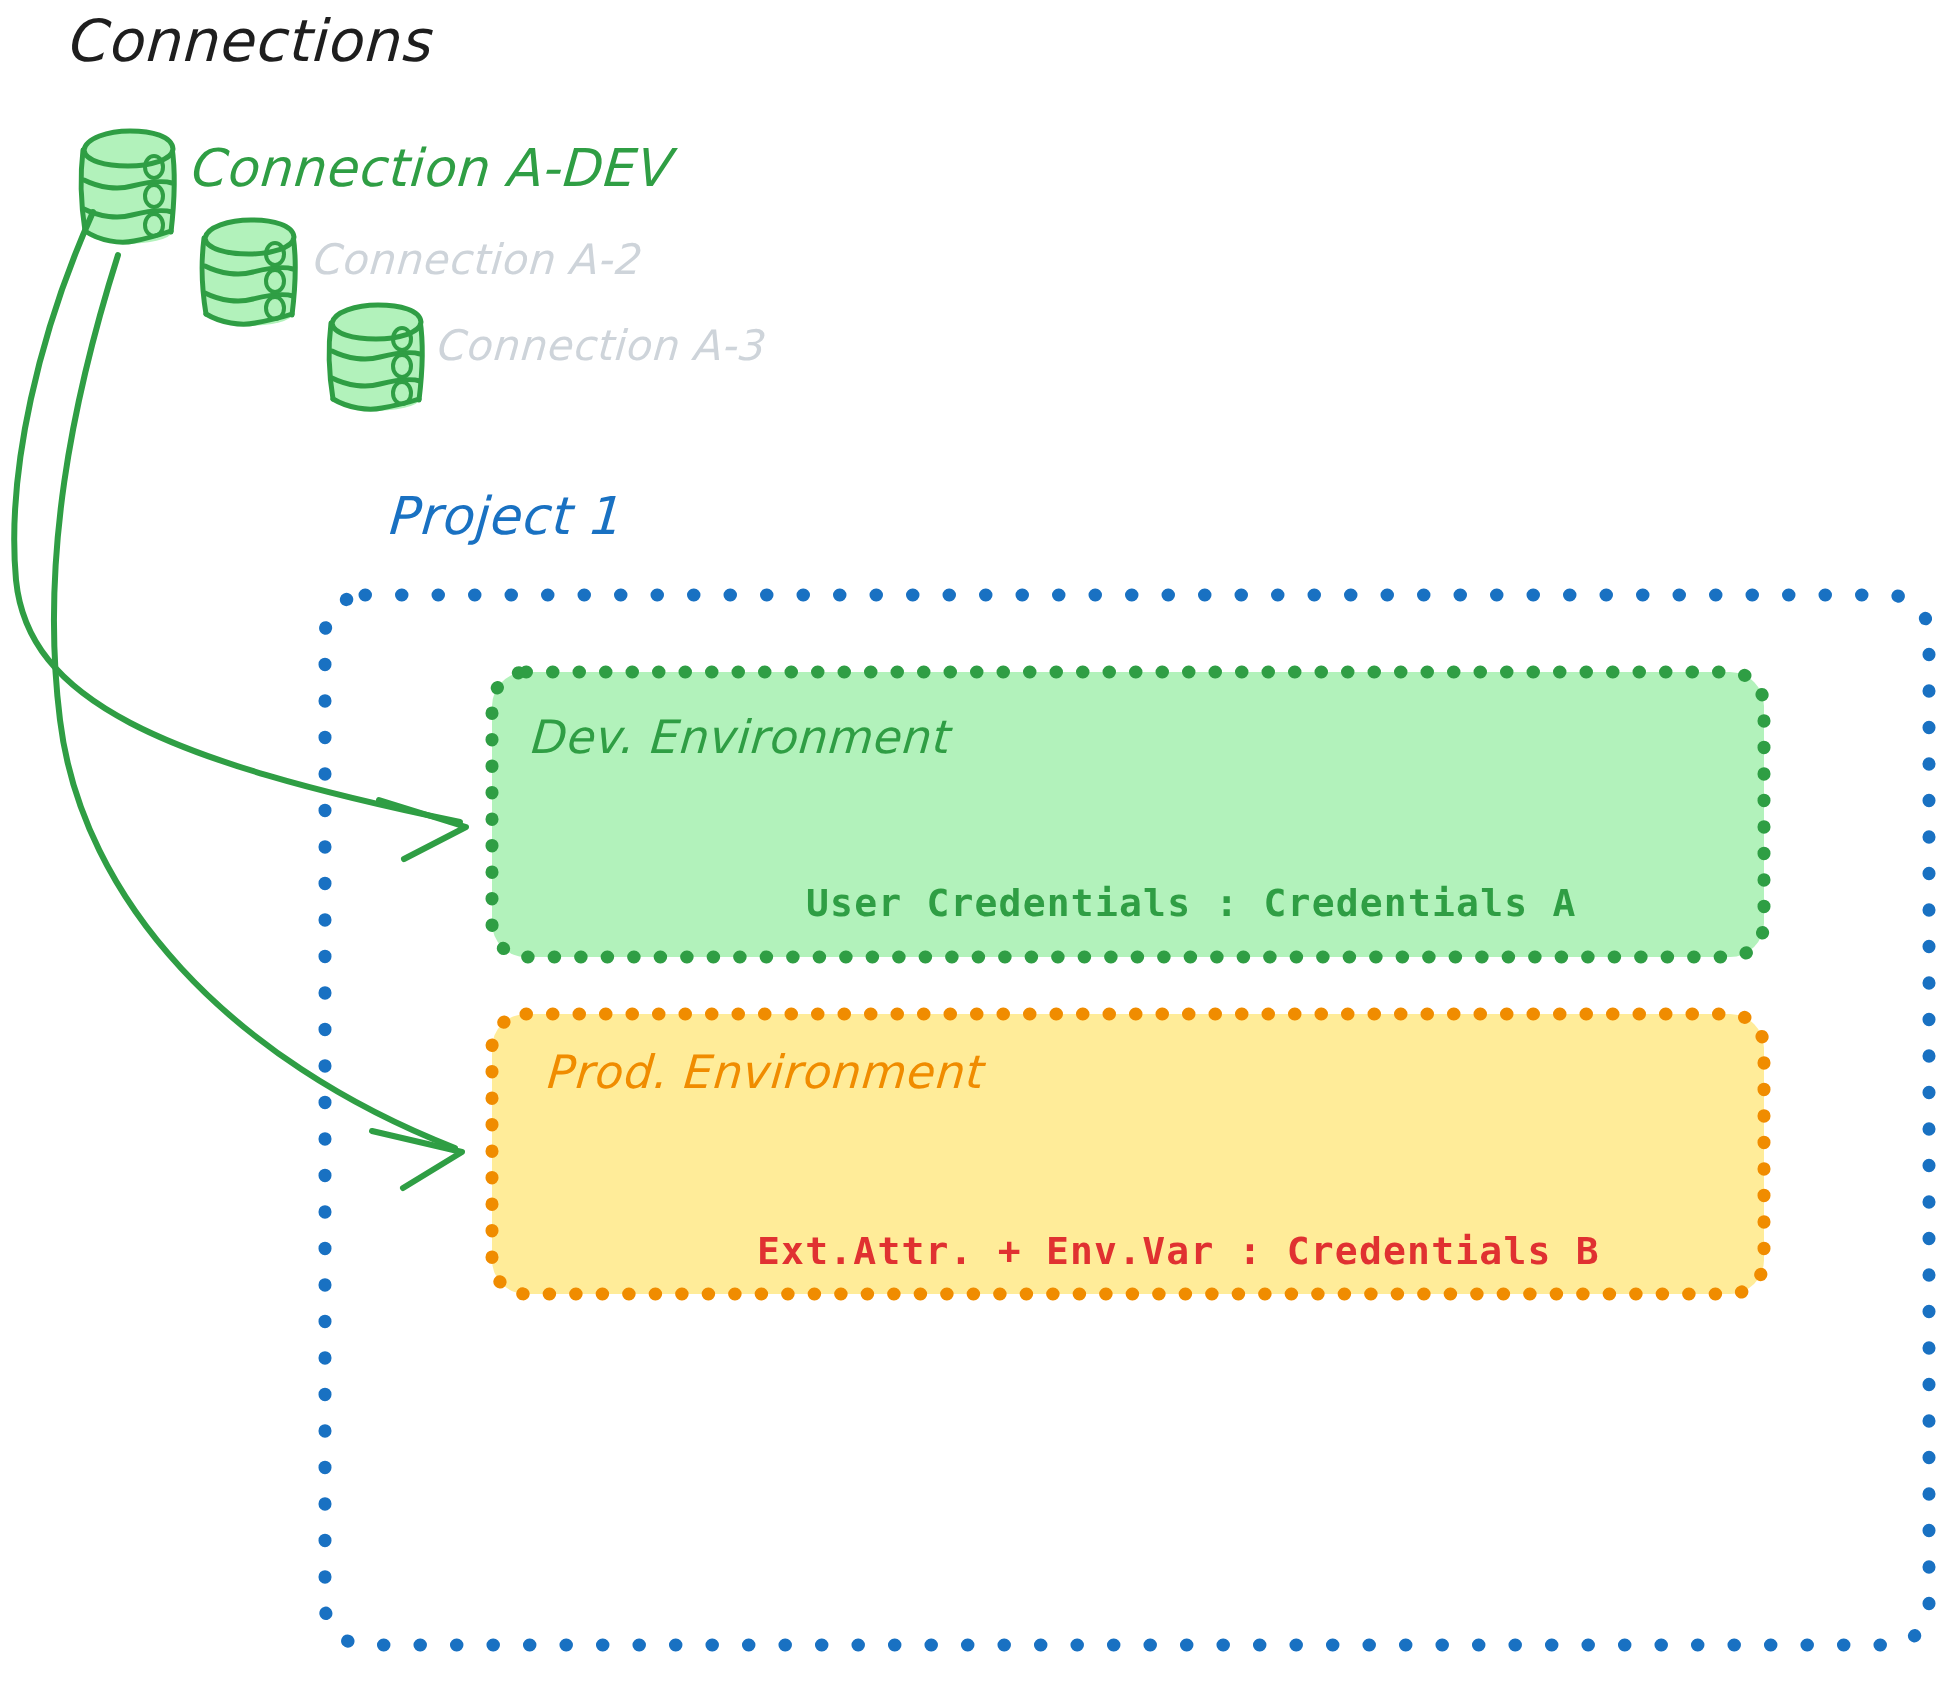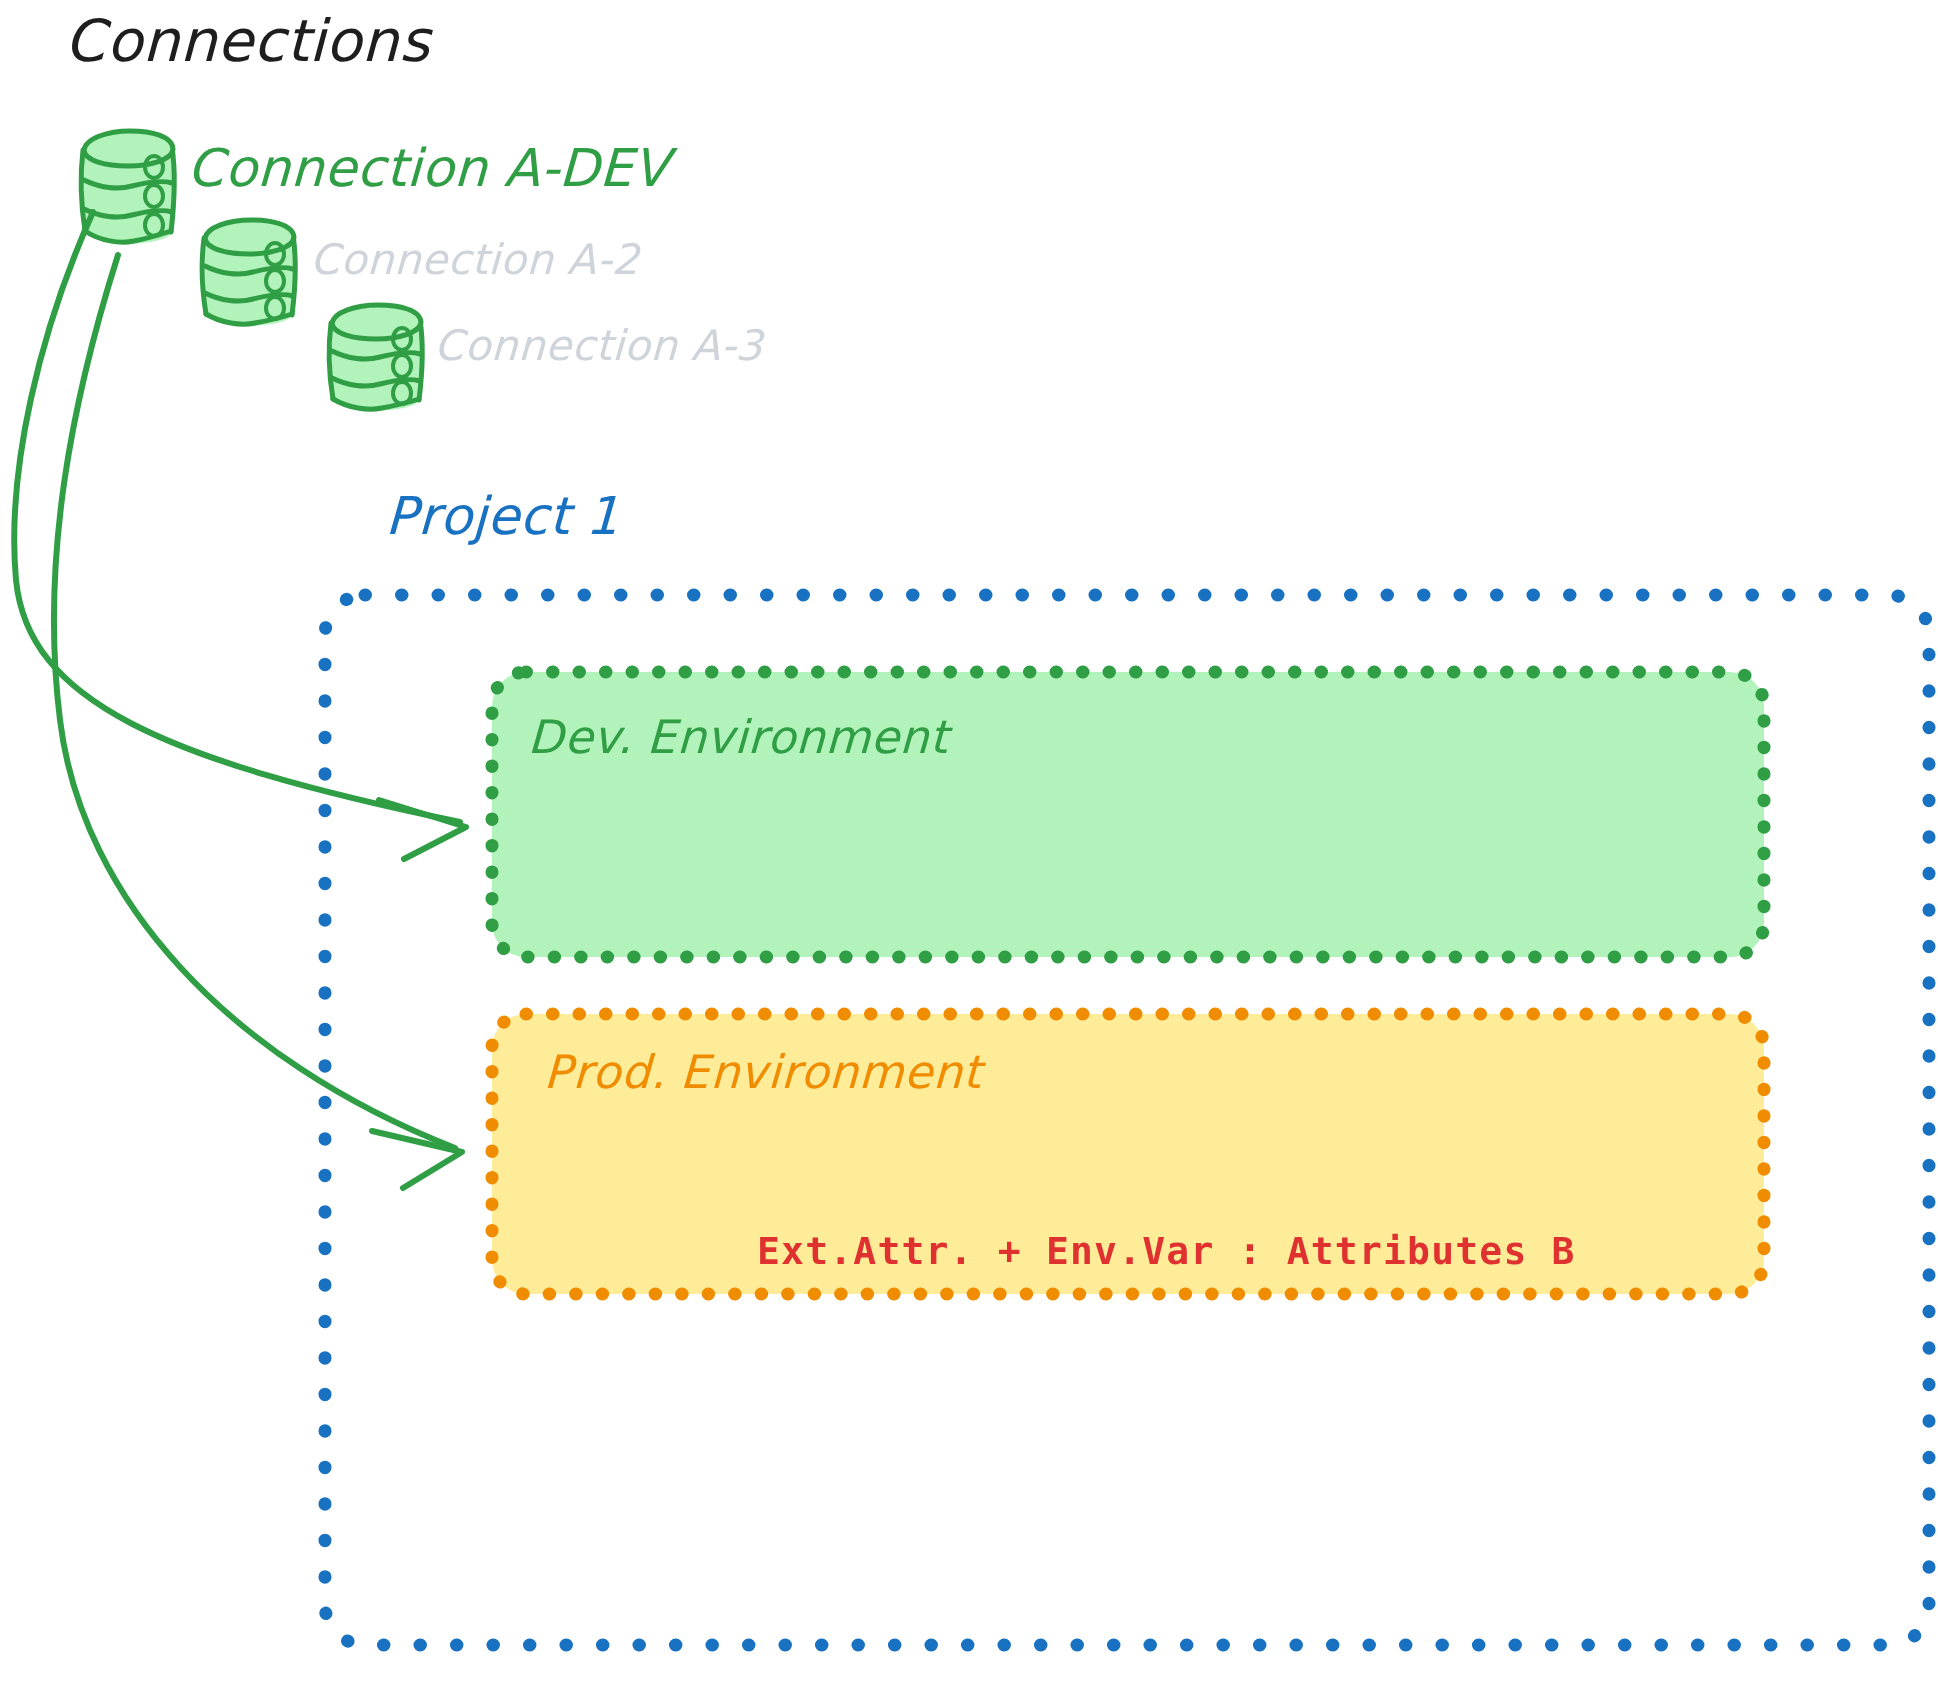--- a/index.html
+++ b/index.html
@@ -202,19 +202,20 @@
   <div class="txt hand" id="label-conn-a-dev">Connection A-DEV</div>
 
   <div class="txt hand" id="label-conn-a-2">Connection A-2</div>
 
   <div class="txt hand" id="label-conn-a-3">Connection A-3</div>
 
   <div class="txt hand" id="label-project-1">Project 1</div>
 
   <div class="txt hand" id="label-dev-env">Dev. Environment</div>
 
+  <div class="txt mono" id="line-dev-0">User Credentials : Credentials A</div>
 
   <div class="txt hand" id="label-prod-env">Prod. Environment</div>
 
 
-  <div class="txt mono" id="line-prod-1">Ext.Attr. + Env.Var : Attributes B</div>
+  <div class="txt mono" id="line-prod-1">Ext.Attr. + Env.Var : Credentials B</div>
 
 </div>
 
 </body></html>

